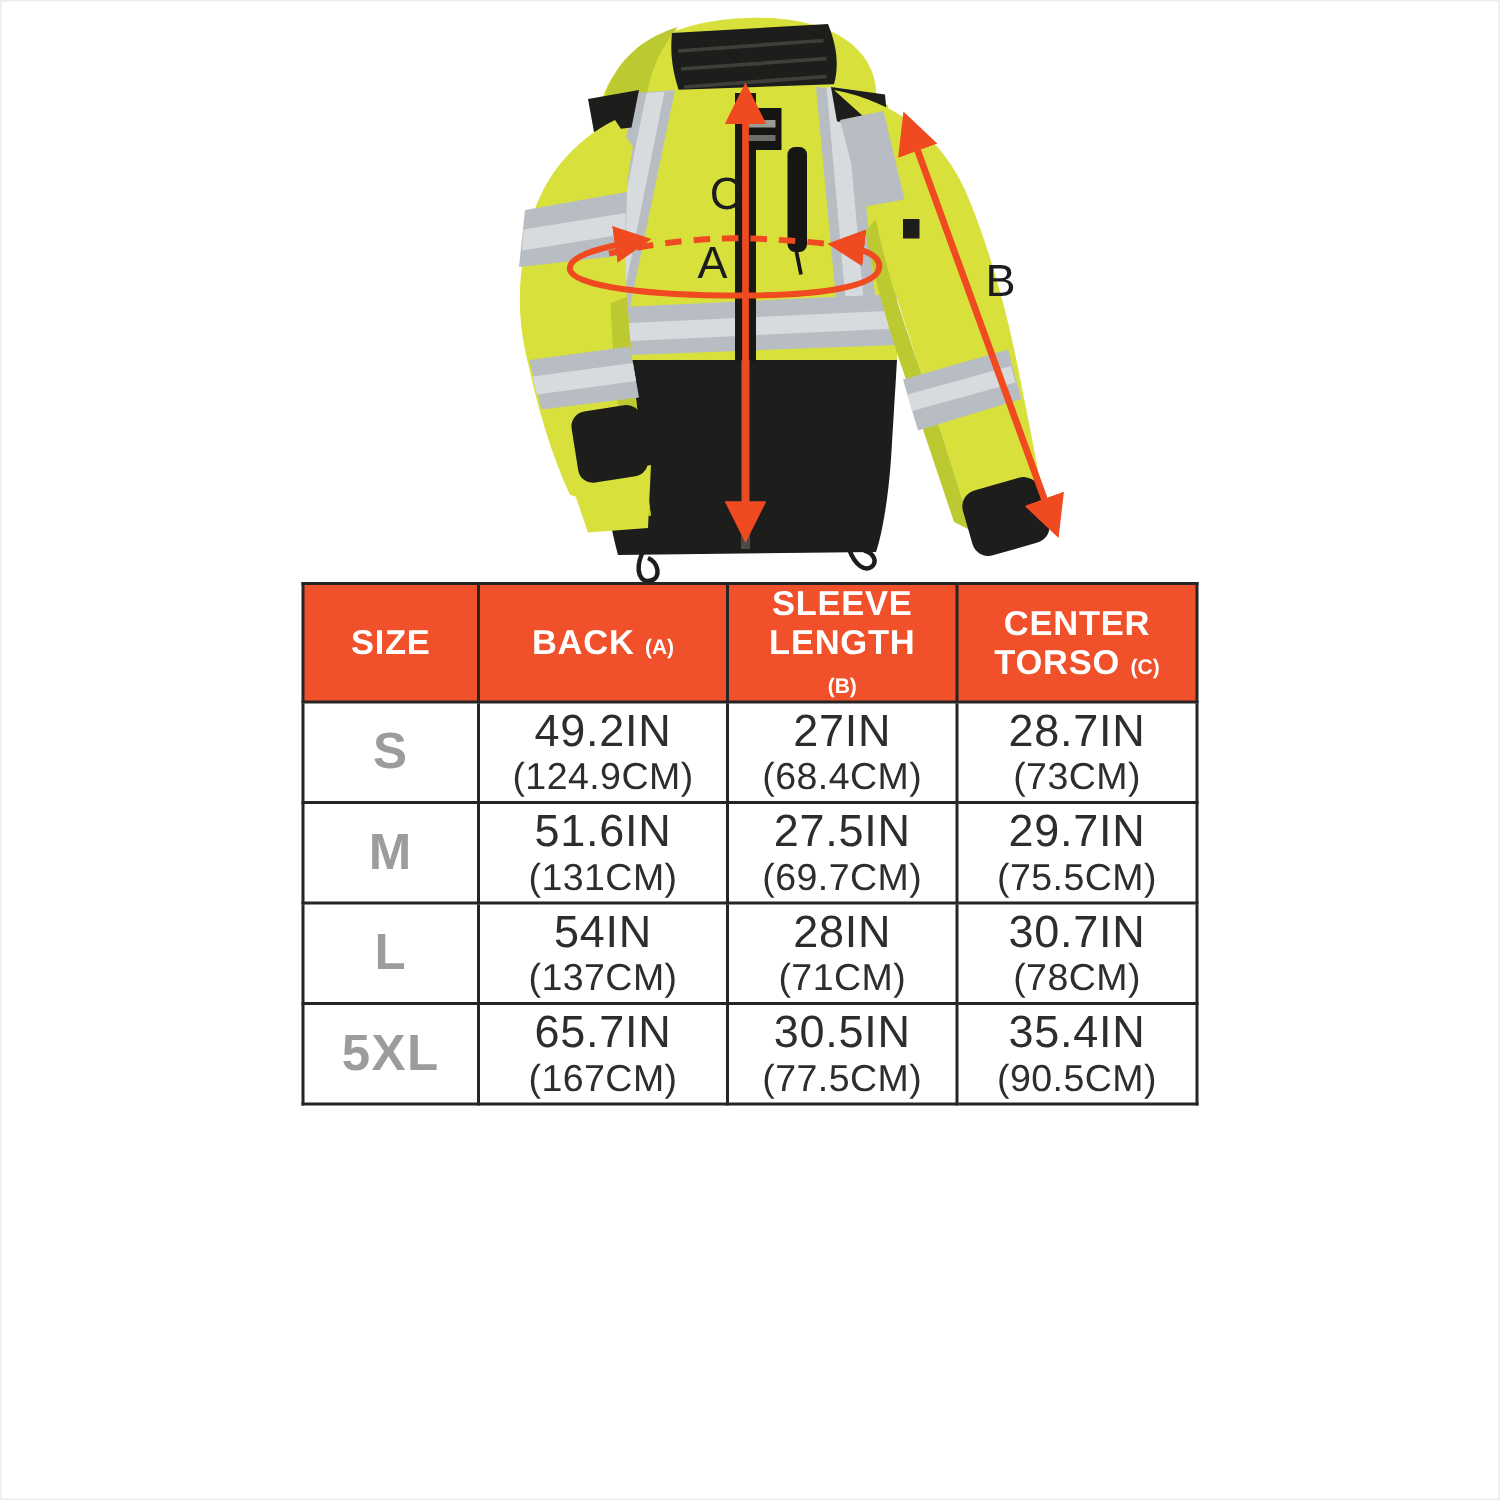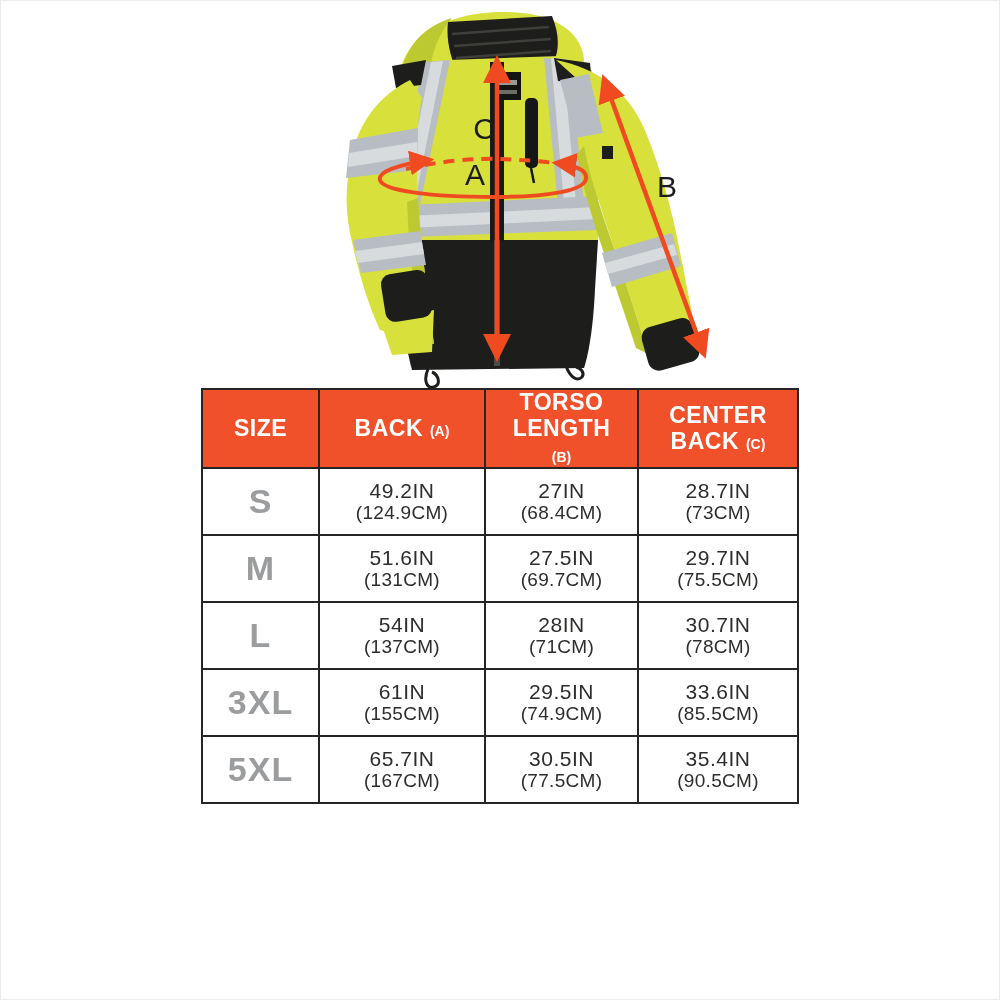--- a/index.html
+++ b/index.html
@@ -6,22 +6,22 @@
   body{width:1000px;height:1000px;position:relative;font-family:"Liberation Sans",sans-serif;overflow:hidden;}
   .frame{position:absolute;inset:0;border:1px solid #ececec;pointer-events:none;}
   #diagram{position:absolute;left:0;top:0;width:1000px;height:390px;}
   #chart-wrap{position:absolute;left:201px;top:388px;}
   table{border-collapse:collapse;table-layout:fixed;background:#fff;}
   td,th{border:2px solid #272524;text-align:center;vertical-align:middle;padding:0;}
   th{background:#f0512a;color:#ffffff;font-weight:bold;font-size:23px;letter-spacing:.5px;line-height:1.12;height:60px;padding:0 20px;}
   th .ref{font-size:14px;font-weight:bold;letter-spacing:0;}
   td{height:65px;}
   .size-cell{font-size:34px;font-weight:bold;color:#9a9c9e;letter-spacing:1px;}
-  .in{display:block;font-size:21px;color:#2e2d2c;letter-spacing:.5px;line-height:1.1;}
-  .cm{display:block;font-size:19px;color:#2e2d2c;letter-spacing:.3px;line-height:1.15;}
+  .in{display:block;font-size:30px;color:#2e2d2c;letter-spacing:.5px;line-height:1.1;}
+  .cm{display:block;font-size:25px;color:#2e2d2c;letter-spacing:.3px;line-height:1.15;}
   .meas-label{font-size:30px;fill:#1c1c1e;}
 </style>
 </head>
 <body>
 
 <div class="frame"></div>
 
 <svg id="diagram" viewBox="0 0 1000 390" xmlns="http://www.w3.org/2000/svg">
   <defs>
     <marker id="ah" viewBox="0 0 10 10" refX="8.2" refY="5" markerWidth="6.2" markerHeight="6.2" orient="auto-start-reverse">
@@ -111,22 +111,22 @@
     <colgroup>
         <col style="width:117px">
         <col style="width:166px">
         <col style="width:153px">
         <col style="width:160px">
       </colgroup>
     <thead>
       <tr>
         <th><span>SIZE</span></th>
         <th><span>BACK</span> <span class="ref">(A)</span></th>
-        <th><span>TORSO LENGTH</span> <span class="ref">(B)</span></th>
-        <th><span>CENTER BACK</span> <span class="ref">(C)</span></th>
+        <th><span>SLEEVE LENGTH</span> <span class="ref">(B)</span></th>
+        <th><span>CENTER TORSO</span> <span class="ref">(C)</span></th>
       </tr>
     </thead>
     <tbody>
       <tr>
         <td class="size-cell">S</td>
         <td>
             <span class="in">49.2IN</span>
             <span class="cm">(124.9CM)</span>
           </td>
         <td>
@@ -162,35 +162,20 @@
         <td>
             <span class="in">28IN</span>
             <span class="cm">(71CM)</span>
           </td>
         <td>
             <span class="in">30.7IN</span>
             <span class="cm">(78CM)</span>
           </td>
       </tr>
       <tr>
-        <td class="size-cell">3XL</td>
-        <td>
-            <span class="in">61IN</span>
-            <span class="cm">(155CM)</span>
-          </td>
-        <td>
-            <span class="in">29.5IN</span>
-            <span class="cm">(74.9CM)</span>
-          </td>
-        <td>
-            <span class="in">33.6IN</span>
-            <span class="cm">(85.5CM)</span>
-          </td>
-      </tr>
-      <tr>
         <td class="size-cell">5XL</td>
         <td>
             <span class="in">65.7IN</span>
             <span class="cm">(167CM)</span>
           </td>
         <td>
             <span class="in">30.5IN</span>
             <span class="cm">(77.5CM)</span>
           </td>
         <td>

